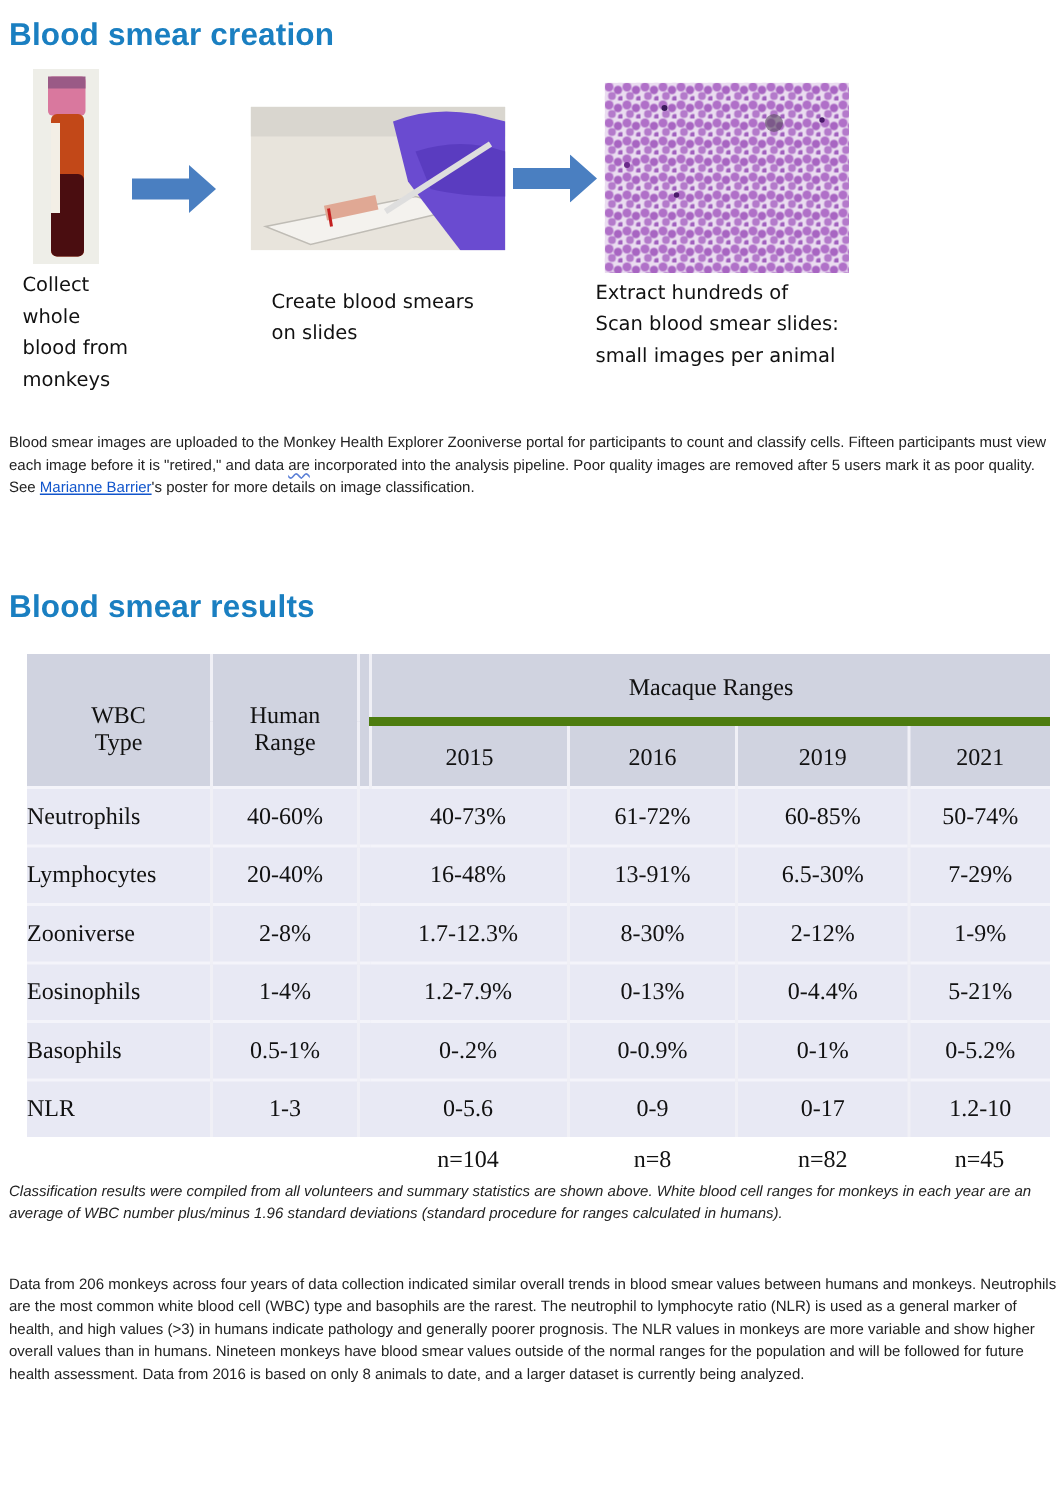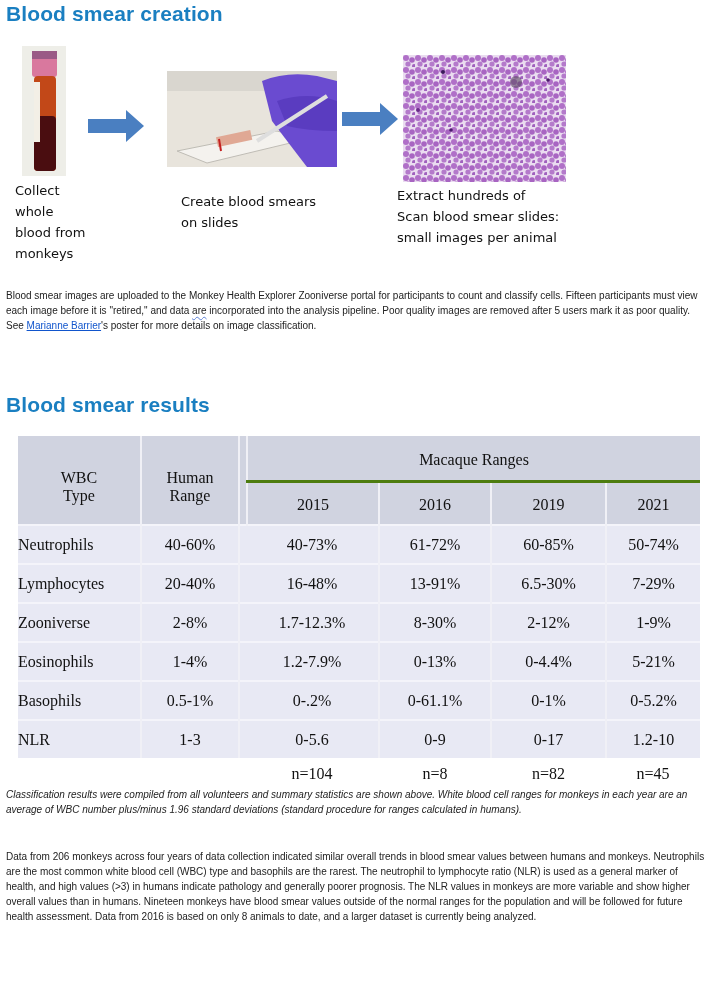--- a/index.html
+++ b/index.html
@@ -17,21 +17,21 @@
   table.wbc .hd { background: #d0d3e0; }
   table.wbc .bd { background: #e8e9f4; }
   table.wbc tr.r td { height: 37px; border-top: 2px solid #f4f4fa; }
   table.wbc td.wl { text-align: left; }
   table.wbc td.sep, table.wbc th.sep { border-left: 2px solid #f0f0f6; }
   .wbc .ncell { background: #ffffff; height: 32px; }
 </style>
 </head>
 <body>
 
-<h2 class="h2" style="top:2px;">Blood smear creation</h2>
+<h2 class="h2" style="top:12px;">Blood smear creation</h2>
 
 <div class="photo" style="left:22px; top:46px; width:44px; height:130px; background:#ecece6;">
   <svg width="44" height="130" viewBox="0 0 44 130">
     <rect x="0" y="0" width="44" height="130" fill="#eeeee8"></rect>
     <rect x="10" y="5" width="25" height="26" rx="3" fill="#d9789e"></rect>
     <rect x="10" y="5" width="25" height="8" fill="#9a5a86"></rect>
     <rect x="12" y="30" width="22" height="95" rx="4" fill="#c24818"></rect>
     <rect x="12" y="70" width="22" height="55" rx="4" fill="#4a0d10"></rect>
     <rect x="12" y="36" width="6" height="60" fill="#f3efe6"></rect>
   </svg>
@@ -111,21 +111,21 @@
       <tr>
     <th class="hd" rowspan="2" style="height:74px; padding-top:14px;">
       <div>WBC</div>
           <div>Type</div>
     </th>
     <th class="hd sep" rowspan="2" style="padding-top:14px;margin-top:34px;">
       <div>Human</div>
           <div>Range</div>
     </th>
     <th class="hd sep" rowspan="2"></th>
-    <th class="hd sep" colspan="4" style="height:36px; border-bottom:3px solid #4d7c0f; padding-top:4px;">Macaque Ranges</th>
+    <th class="hd sep" colspan="4" style="height:36px; border-bottom:6px solid #4d7c0f; padding-top:4px;">Macaque Ranges</th>
   </tr>
   <tr>
     <th class="hd sep" style="height:34px; padding-top:4px;">2015</th>
     <th class="hd sep" style="padding-top:4px;">2016</th>
     <th class="hd sep" style="padding-top:4px;">2019</th>
     <th class="hd sep" style="padding-top:4px;">2021</th>
   </tr>
   <tr class="r">
     <td class="bd wl">Neutrophils</td>
     <td class="bd sep">40-60%</td>
@@ -155,21 +155,21 @@
     <td class="bd sep">1-4%</td>
     <td class="bd sep" colspan="2" style="padding-left:6px;">1.2-7.9%</td>
     <td class="bd sep">0-13%</td>
     <td class="bd sep">0-4.4%</td>
     <td class="bd sep">5-21%</td>
   </tr>
   <tr class="r">
     <td class="bd wl">Basophils</td>
     <td class="bd sep">0.5-1%</td>
     <td class="bd sep" colspan="2" style="padding-left:6px;">0-.2%</td>
-    <td class="bd sep">0-61.1%</td>
+    <td class="bd sep">0-0.9%</td>
     <td class="bd sep">0-1%</td>
     <td class="bd sep">0-5.2%</td>
   </tr>
   <tr class="r">
     <td class="bd wl">NLR</td>
     <td class="bd sep">1-3</td>
     <td class="bd sep" colspan="2" style="padding-left:6px;">0-5.6</td>
     <td class="bd sep">0-9</td>
     <td class="bd sep">0-17</td>
     <td class="bd sep">1.2-10</td>

